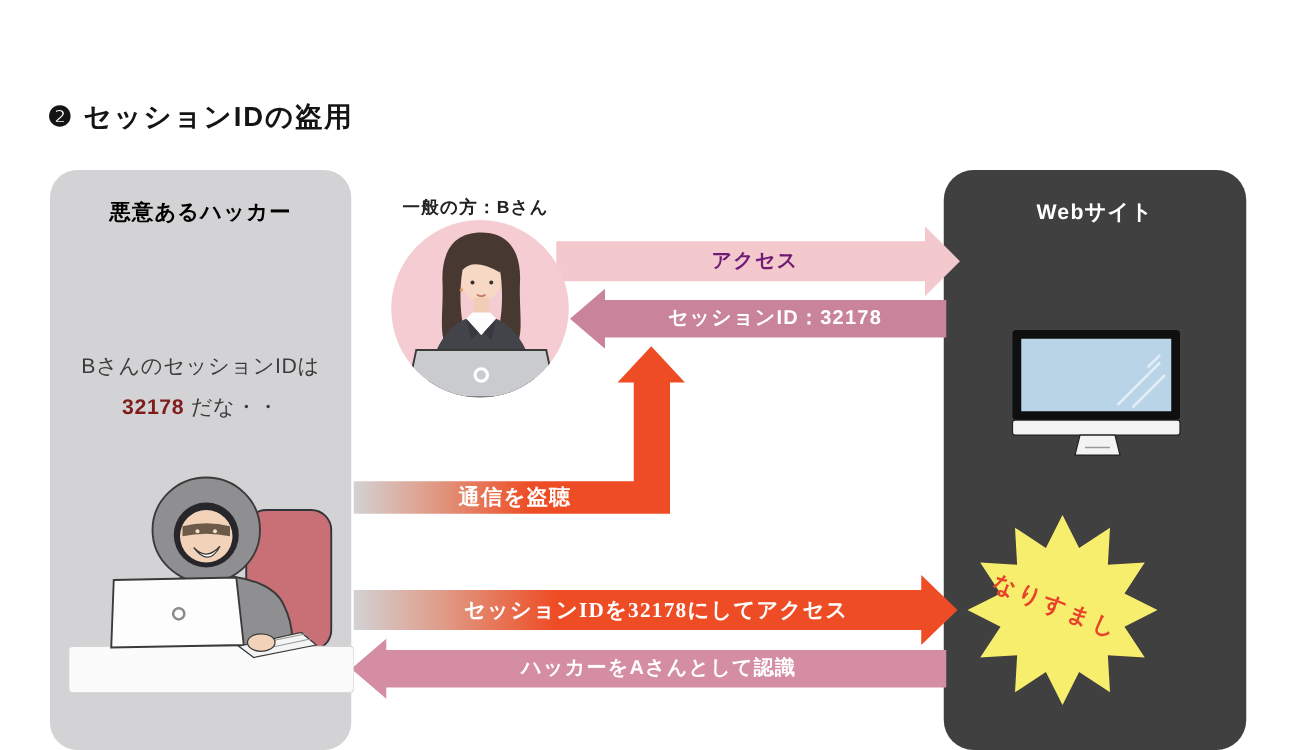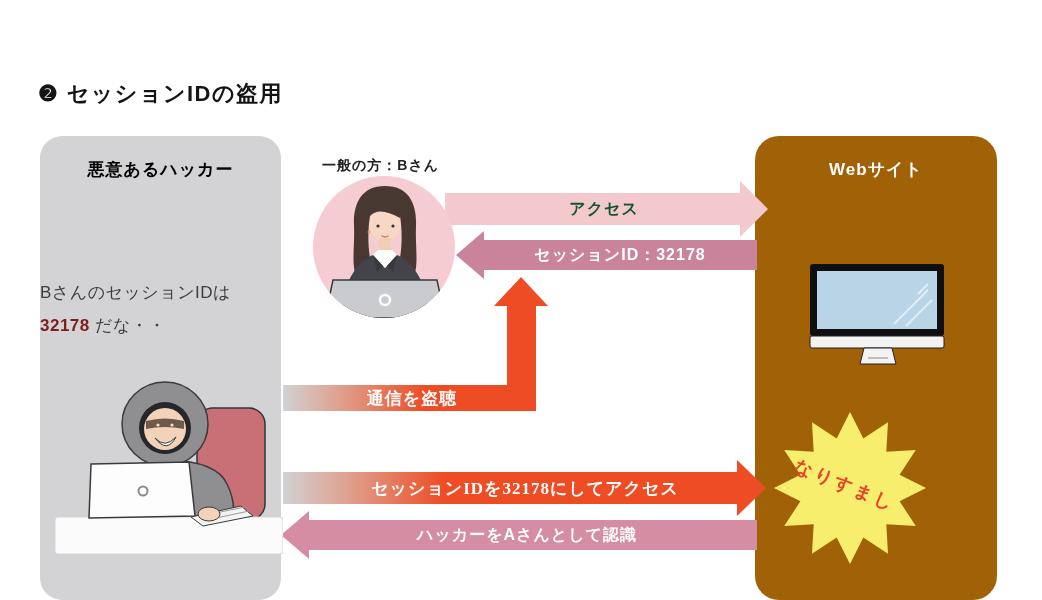--- a/index.html
+++ b/index.html
@@ -4,34 +4,34 @@
 <style>
   html,body { margin:0; padding:0; background:#ffffff; }
   body { font-family:"Liberation Sans", sans-serif; }
   .canvas { position:relative; width:1034px; height:600px; background:#ffffff; overflow:hidden;margin-top:48px; }
   .abs { position:absolute; }
 
   .page-title { left:38px; top:31px; font-size:22px; font-weight:700; color:#141414; letter-spacing:1.5px; }
 
   .panel { position:absolute; top:88px; height:464px; }
   .panel-gray { left:40px; width:241px; background:#d3d3d5; border-radius:22px; }
-  .panel-pink { left:755px; width:242px; background:#a16207; border-radius:24px; }
+  .panel-pink { left:755px; width:242px; background:#404040; border-radius:24px; }
   .panel-title { position:absolute; top:22px; left:0; width:100%; text-align:center; font-size:17px; font-weight:700; color:#000000; letter-spacing:1px; }
   .panel-pink .panel-title { color:#ffffff; }
 
-  .thought { position:absolute; top:140px; left:0; width:100%; font-size:17px; color:#3c3c3c; line-height:33px; letter-spacing:0.5px; }
+  .thought { position:absolute; top:140px; left:0; width:100%; text-align:center; font-size:17px; color:#3c3c3c; line-height:33px; letter-spacing:0.5px; }
   .thought .hl { color:#7f1d1d; font-weight:700; }
 
   .user-label { left:322px; top:109px; font-size:14px; font-weight:700; color:#222; letter-spacing:1px; }
   .user-circle { left:313px; top:128px; width:142px; height:142px; border-radius:50%; background:#f6ccd3; overflow:hidden; }
 
   .arrows-svg { left:0; top:0; }
 
   .arrow-label { position:absolute; transform:translate(-50%,-50%); font-weight:700; white-space:nowrap; color:#ffffff; letter-spacing:1px; }
-  .lbl-access      { left:604px; top:161px; font-size:16px; color:#14532d; }
+  .lbl-access      { left:604px; top:161px; font-size:16px; color:#701a75; }
   .lbl-session     { left:620px; top:207px; font-size:16px; }
   .lbl-eavesdrop   { left:412px; top:350px; font-size:17px; }
   .lbl-impersonate { left:525px; top:440px; font-size:17px;font-family:Liberation Serif, serif; }
   .lbl-recognize   { left:527px; top:487px; font-size:16px; }
 
   .hacker-art { left:55px; top:328px; }
   .monitor-art { left:808px; top:212px; }
   .star-art { left:774px; top:364px; }
   .star-text { left:845px; top:437px; transform:translate(-50%,-50%) rotate(22deg); font-size:18px; font-weight:700; color:#e8432a; letter-spacing:3px; white-space:nowrap; }
 </style>

